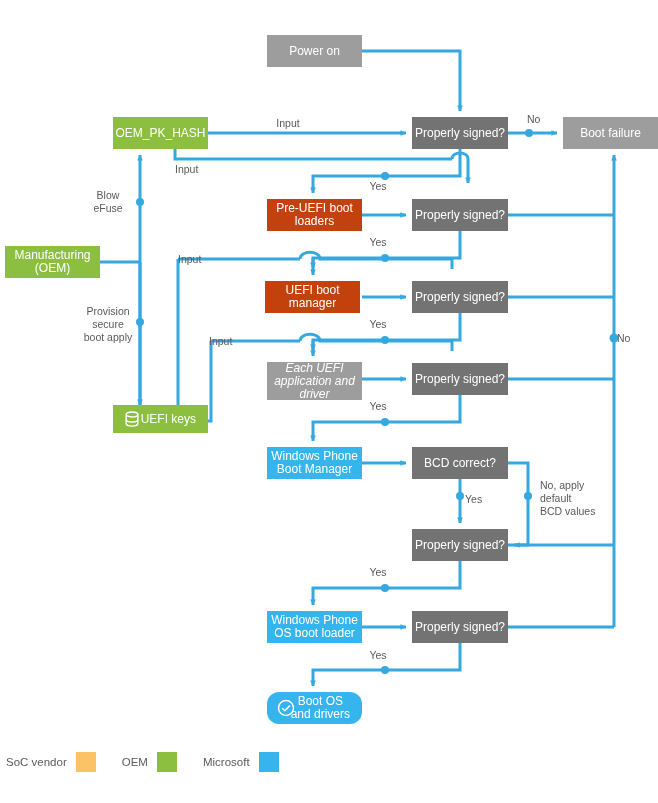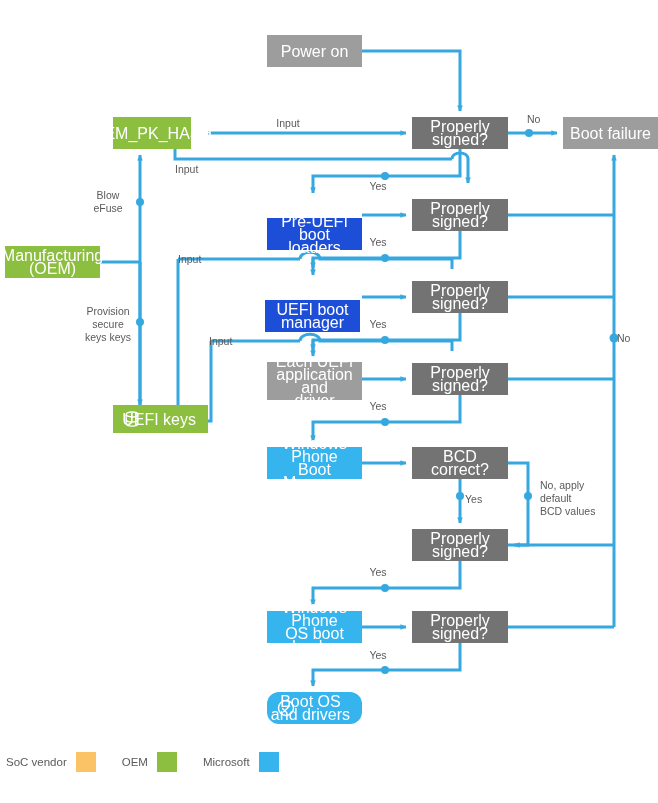--- a/index.html
+++ b/index.html
@@ -2,25 +2,25 @@
 <html><head>
 <meta charset="utf-8">
 <style>
   html,body{margin:0;padding:0;background:#ffffff;}
   body{width:658px;height:803px;overflow:hidden;
        font-family:"Liberation Sans","DejaVu Sans",sans-serif;}
   #stage{position:relative;width:658px;height:803px;background:#fff;}
   svg#wires{position:absolute;left:0;top:0;width:658px;height:803px;}
   .node{position:absolute;box-sizing:border-box;display:flex;
         align-items:center;justify-content:center;text-align:center;
-        color:#ffffff;font-size:16px;line-height:13px;}
+        color:#ffffff;font-size:12px;line-height:13px;}
   .node.gray{background:#9d9d9d;}
   .node.green{background:#8cbe3f;}
   .node.orange{background:#737373;}
-  .node.lightorange{background:#1d4ed8;margin-top:19px;}
+  .node.lightorange{background:#c2410c;}
   .node.blue{background:#35b4ee;align-items:center;}
   .node.icon-node{justify-content:flex-end;padding-right:12px;}
   .node .glyph{position:absolute;left:9px;top:50%;transform:translateY(-50%);
                width:20px;height:20px;}
   .lbl{position:absolute;color:#5a5a5a;font-size:10.5px;line-height:13px;
        white-space:pre;}
   .lbl.ctr{text-align:center;}
   .legend{position:absolute;left:0;top:748px;width:658px;height:28px;
           display:flex;align-items:center;}
   .legend .entry{display:flex;align-items:center;margin-right:26px;}
@@ -114,21 +114,21 @@
       <path d="M140,262 L140,405" marker-end="url(#ah)"></path>
       <circle cx="140" cy="202" r="4" fill="#35a8e0" stroke="none"></circle>
       <circle cx="140" cy="322" r="4" fill="#35a8e0" stroke="none"></circle>
     </g>
   </svg>
 
   <div id="nodes-host">
       <div class="node gray" style="left: 267px; top: 35px; width: 95px; height: 32px;">
         <span style="white-space: pre-line;">Power on</span>
       </div>
-      <div class="node green" style="left: 113px; top: 117px; width: 78px; height: 32px;">
+      <div class="node green" style="left: 113px; top: 117px; width: 95px; height: 32px;">
         <span style="white-space: pre-line;">OEM_PK_HASH</span>
       </div>
       <div class="node orange" style="left: 412px; top: 117px; width: 96px; height: 32px;">
         <span style="white-space: pre-line;">Properly signed?</span>
       </div>
       <div class="node gray" style="left: 563px; top: 117px; width: 95px; height: 32px;">
         <span style="white-space: pre-line; text-align: right;">Boot failure</span>
       </div>
       <div class="node lightorange" style="left: 267px; top: 199px; width: 95px; height: 32px;">
         <span style="white-space: pre-line;">Pre-UEFI boot
@@ -142,21 +142,21 @@
 (OEM)</span>
       </div>
       <div class="node lightorange" style="left: 265px; top: 281px; width: 95px; height: 32px;">
         <span style="white-space: pre-line;">UEFI boot
 manager</span>
       </div>
       <div class="node orange" style="left: 412px; top: 281px; width: 96px; height: 32px;">
         <span style="white-space: pre-line;">Properly signed?</span>
       </div>
       <div class="node gray" style="left: 267px; top: 362px; width: 95px; height: 38px;">
-        <span style="white-space: pre-line;">Each UEFI
+        <span style="white-space: pre-line; font-style: italic;">Each UEFI
 application and
 driver</span>
       </div>
       <div class="node orange" style="left: 412px; top: 363px; width: 96px; height: 32px;">
         <span style="white-space: pre-line;">Properly signed?</span>
       </div>
       <div class="node green icon-node" style="left: 113px; top: 405px; width: 95px; height: 28px;">
         <span class="glyph"><svg viewBox="0 0 24 24" width="20" height="20" fill="none" stroke="#fff" stroke-width="1.7">
             <ellipse cx="12" cy="6.5" rx="7" ry="3"></ellipse>
             <path d="M5,6.5 V17.5 C5,19.2 8.1,20.5 12,20.5 C15.9,20.5 19,19.2 19,17.5 V6.5"></path>
@@ -195,21 +195,21 @@
       <div class="lbl ctr" style="top: 117px; left: 228px; width: 120px;">Input</div>
       <div class="lbl" style="top: 163px; left: 175px;">Input</div>
       <div class="lbl" style="top: 113px; left: 527px;">No</div>
       <div class="lbl ctr" style="top: 180px; left: 318px; width: 120px;">Yes</div>
       <div class="lbl ctr" style="top: 189px; left: 48px; width: 120px;">Blow
 eFuse</div>
       <div class="lbl ctr" style="top: 236px; left: 318px; width: 120px;">Yes</div>
       <div class="lbl" style="top: 253px; left: 178px;">Input</div>
       <div class="lbl ctr" style="top: 305px; left: 48px; width: 120px;">Provision
 secure
-keys keys</div>
+boot apply</div>
       <div class="lbl ctr" style="top: 318px; left: 318px; width: 120px;">Yes</div>
       <div class="lbl" style="top: 332px; left: 617px;">No</div>
       <div class="lbl" style="top: 335px; left: 209px;">Input</div>
       <div class="lbl ctr" style="top: 400px; left: 318px; width: 120px;">Yes</div>
       <div class="lbl" style="top: 493px; left: 465px;">Yes</div>
       <div class="lbl" style="top: 479px; left: 540px;">No, apply
 default
 BCD values</div>
       <div class="lbl ctr" style="top: 566px; left: 318px; width: 120px;">Yes</div>
       <div class="lbl ctr" style="top: 649px; left: 318px; width: 120px;">Yes</div>

